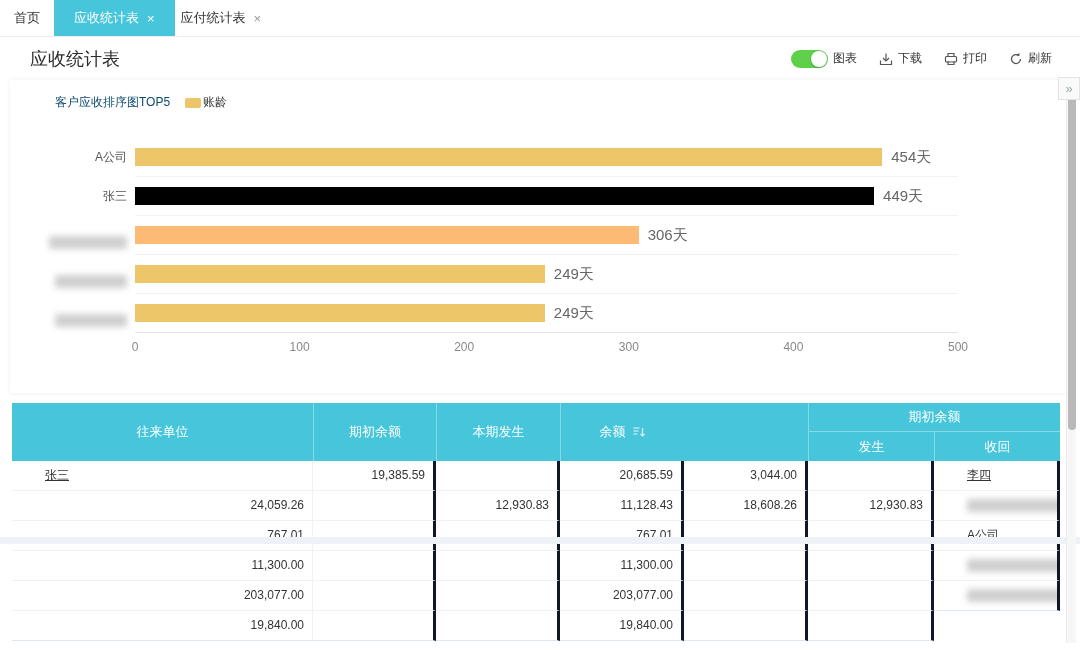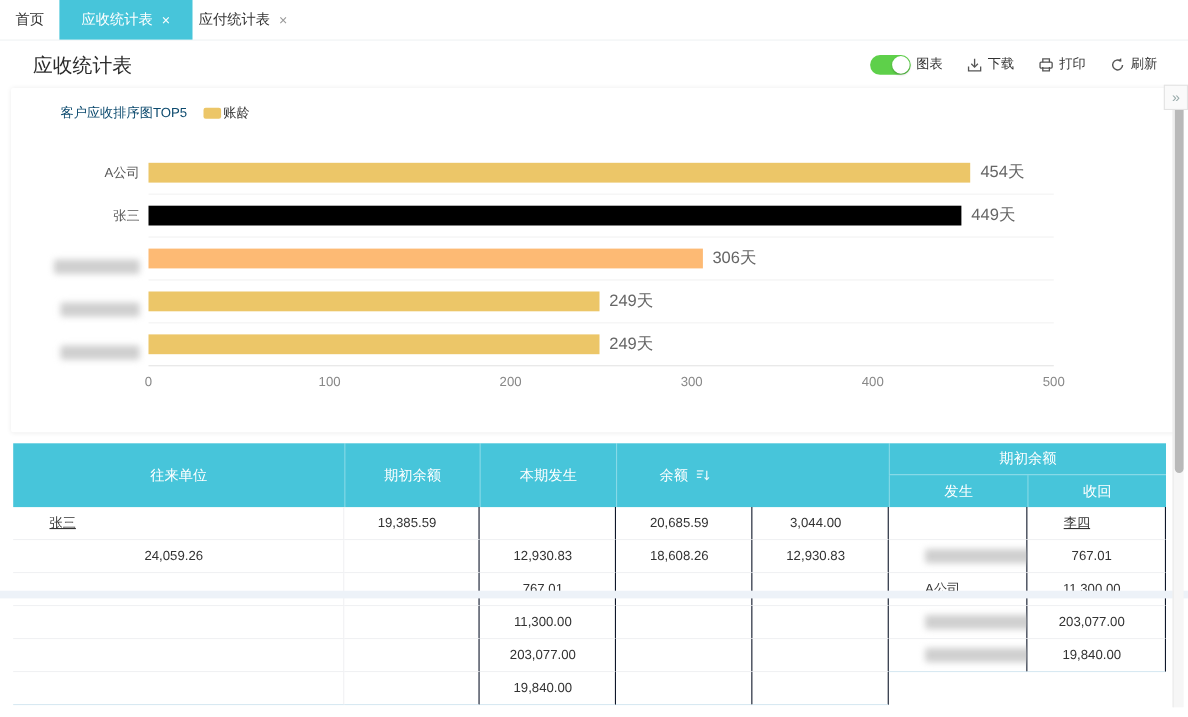--- a/index.html
+++ b/index.html
@@ -61,22 +61,22 @@
 
   
   .table-wrap { margin:10px 20px 0 12px; width:1048px; font-size:12px; }
   .grid { display:grid; grid-template-columns:301px 123px 124px 124px 124px 126px 126px; }
   .thead { grid-template-rows:29px 29px; background:#47c5da; color:#fff; font-size:13px; }
   .th { display:flex; align-items:center; justify-content:center; border-left:1px solid rgba(255,255,255,.35); }
   .th.span2 { grid-row:1 / 3; }
   .th.first { border-left:none; }
   .th-group { grid-column:6 / 8; grid-row:1; border-bottom:1px solid rgba(255,255,255,.35); }
   .sort-ico { margin-left:6px; display:inline-flex; }
-  .tbody .cell { height:30px; line-height:29px; border-bottom:1px solid #f0f1f3; border-right:1px solid #0f172a;
-    text-align:center; padding-right:8px; color:#333; overflow:hidden; white-space:nowrap; }
+  .tbody .cell { height:30px; line-height:29px; border-bottom:1px solid #f0f1f3; border-right:3px solid #0f172a;
+    text-align:right; padding-right:8px; color:#333; overflow:hidden; white-space:nowrap; }
   .tbody .cell.name { text-align:left; padding-left:33px; padding-right:4px; }
   .tbody .cell.name a { color:#333; text-decoration:underline; cursor:pointer; }
   .tbody .cell:nth-child(7n+1) { border-right:1px solid #f0f1f3; }
   .row-blue-edge { border-bottom:1px solid #d8e9f2 !important; }
 
   .bottom-strip { position:absolute; left:0; bottom:0; width:1080px; height:7px; background:#edf2f8; }
 </style>
 </head>
 <body>
 
@@ -225,20 +225,21 @@
       <div class="cell">19,385.59</div>
       <div class="cell"></div>
       <div class="cell">20,685.59</div>
       <div class="cell">3,044.00</div>
       <div class="cell"></div>
 
       <div class="cell name"><a>李四</a></div>
       <div class="cell">24,059.26</div>
       <div class="cell"></div>
       <div class="cell">12,930.83</div>
+      <div class="cell">11,128.43</div>
       <div class="cell">18,608.26</div>
       <div class="cell">12,930.83</div>
 
       <div class="cell name"><span class="blur-block" style="width:225px"></span></div>
       <div class="cell">767.01</div>
       <div class="cell"></div>
       <div class="cell"></div>
       <div class="cell">767.01</div>
       <div class="cell"></div>
       <div class="cell"></div>

